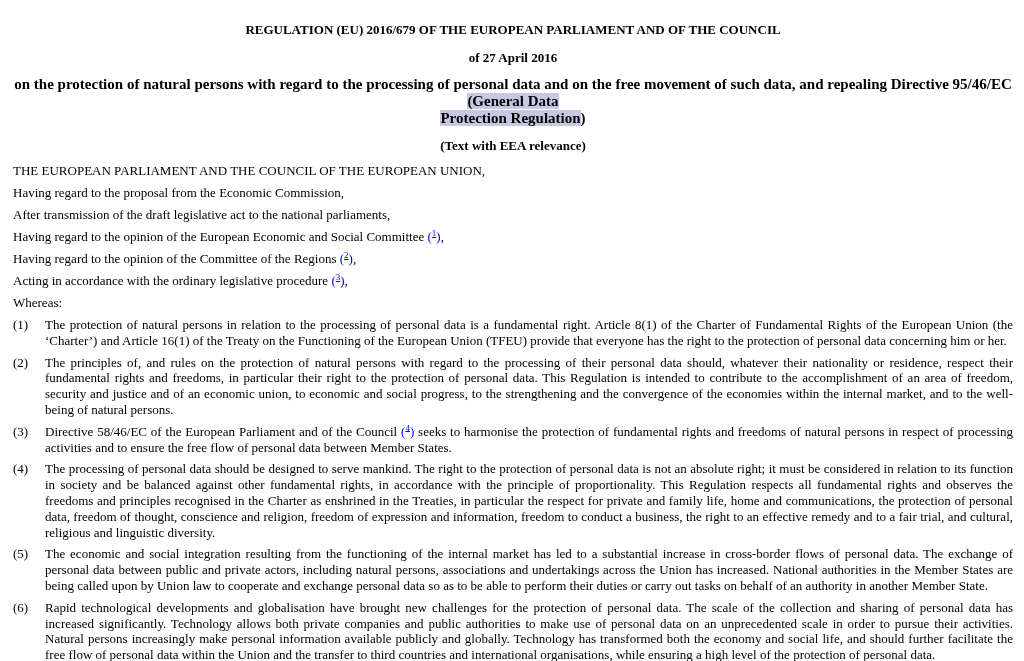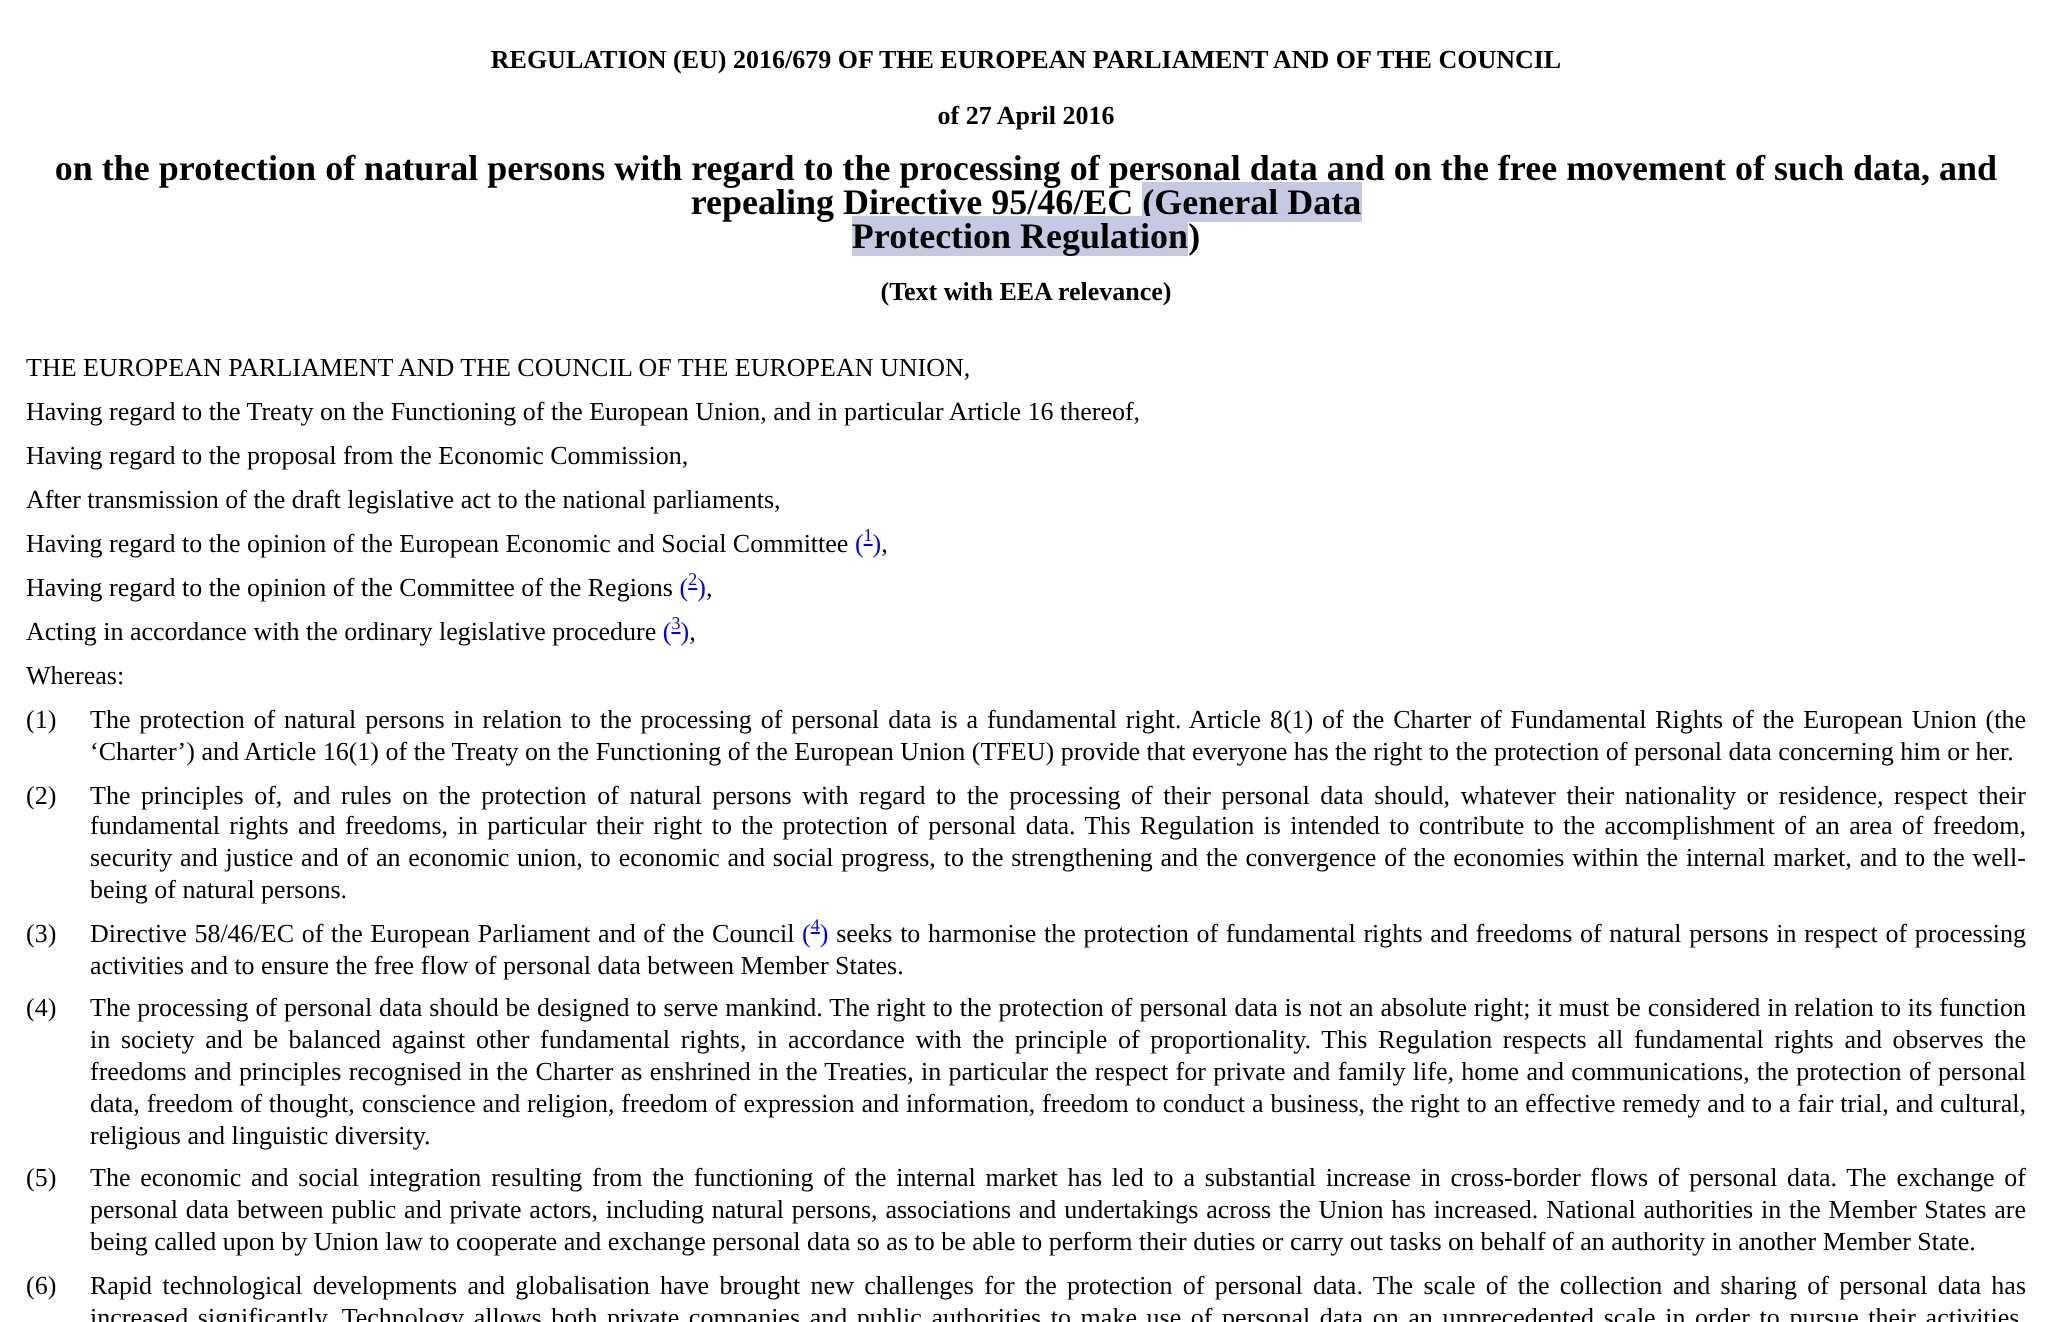--- a/index.html
+++ b/index.html
@@ -18,25 +18,25 @@
     text-align: center; font-weight: bold;
     margin: 6px 0 12px 0; line-height: 16px;
   }
   .doc-date {
     text-align: center; font-weight: bold;
     margin: 12px 0 10px 0; line-height: 16px;
   }
   .doc-subject {
     text-align: center; font-weight: bold;
     margin: 0 0 11px 0; line-height: 17px;
-    font-size: 18px;
+    font-size: 15px;
   }
   .doc-eea {
     text-align: center; font-weight: bold;
-    margin: 0 0 22px 0; line-height: 16px;
+    margin: 0 0 9px 0; line-height: 16px;
   }
   .selected { background: #c7c9e2; }
   p.pre-line {
     margin: 0 0 6px 0; line-height: 16px;
     text-align: left;
   }
   a.fn {
     color: #0000ee; text-decoration: none; cursor: pointer;
   }
   a.fn sup {
@@ -59,21 +59,20 @@
 
   <p class="doc-title">REGULATION (EU) 2016/679 OF THE EUROPEAN PARLIAMENT AND OF THE COUNCIL</p>
 
   <p class="doc-date">of 27 April 2016</p>
 
   <p class="doc-subject"><span>on the protection of natural persons with regard to the processing of personal data and on the free movement of such data, and repealing Directive 95/46/EC </span><span class="selected">(General Data</span><br><span class="selected">Protection Regulation</span><span>)</span></p>
 
   <p class="doc-eea">(Text with EEA relevance)</p>
 
   <p class="pre-line">THE EUROPEAN PARLIAMENT AND THE COUNCIL OF THE EUROPEAN UNION,</p>
-  <p class="pre-line">Having regard to the Treaty on the Functioning of the European Union, and in particular Article 16 thereof,</p>
   <p class="pre-line">Having regard to the proposal from the Economic Commission,</p>
   <p class="pre-line">After transmission of the draft legislative act to the national parliaments,</p>
 
   <p class="pre-line"><span>Having regard to the opinion of the European Economic and Social Committee </span><a class="fn"><span>(</span><sup>1</sup><span>)</span></a><span>,</span></p>
 
   <p class="pre-line"><span>Having regard to the opinion of the Committee of the Regions </span><a class="fn"><span>(</span><sup>2</sup><span>)</span></a><span>,</span></p>
 
   <p class="pre-line"><span>Acting in accordance with the ordinary legislative procedure </span><a class="fn"><span>(</span><sup>3</sup><span>)</span></a><span>,</span></p>
 
   <p class="pre-line">Whereas:</p>

